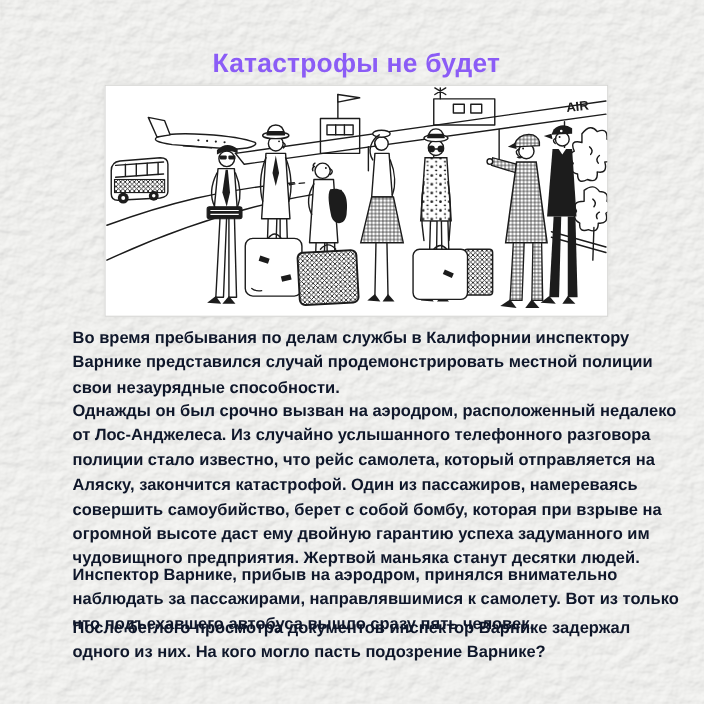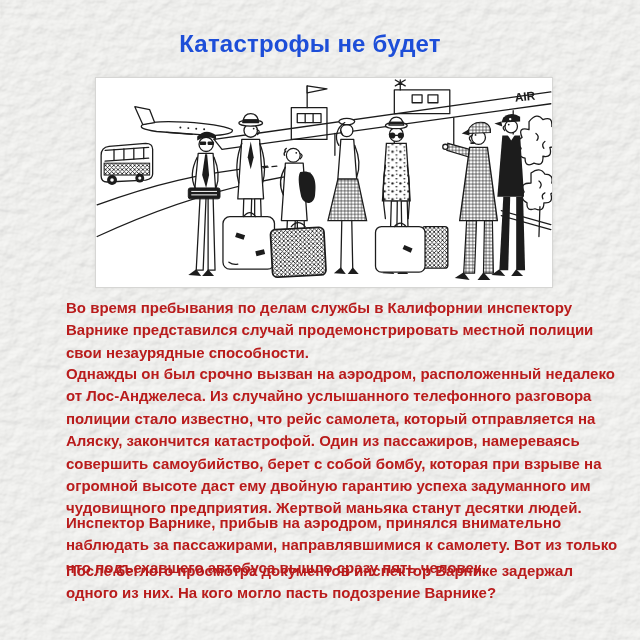--- a/index.html
+++ b/index.html
@@ -6,32 +6,32 @@
   body{
     width:640px;height:640px;overflow:hidden;
     background:#f5f5f3;
     font-family:"Liberation Sans", sans-serif;
   }
   .page{position:relative;width:640px;height:640px;}
   .texture{position:absolute;left:0;top:0;width:640px;height:640px;
     opacity:.45;mix-blend-mode:multiply;pointer-events:none;}
   .title{
     position:absolute;left:0;top:30px;width:620px;
-    text-align:center;margin:0;
-    font-size:24px;font-weight:800;color:#1d4ed8;letter-spacing:.2px;
+    text-align:center;margin:14px;
+    font-size:24px;font-weight:800;color:#8b5cf6;letter-spacing:.2px;
   }
   .panel{
     position:absolute;left:95px;top:77px;width:458px;height:211px;
     background:#ffffff;border:1px solid #d6d6d4;box-sizing:border-box;
     box-shadow:0 0 4px rgba(0,0,0,.08);
   }
   .panel svg{display:block;width:100%;height:100%;}
   .para{
     position:absolute;left:66px;width:560px;margin:0;
-    font-size:15px;line-height:22.4px;font-weight:700;color:#b91c1c;
+    font-size:15px;line-height:22.4px;font-weight:700;color:#0f172a;
     white-space:pre-line;
   }
   .p1{top:297px;}
   .p2{top:363px;}
   .p3{top:512px;}
   .p4{top:560px;}
   .ink{stroke:#1c1c1c;stroke-width:1.3;fill:none;stroke-linecap:round;stroke-linejoin:round;}
   .inkf{stroke:#1c1c1c;stroke-width:1.3;fill:#ffffff;stroke-linecap:round;stroke-linejoin:round;}
   .solid{fill:#1c1c1c;stroke:none;}
   .airtext{font-family:"Liberation Sans",sans-serif;font-size:12px;font-weight:700;fill:#1c1c1c;}

